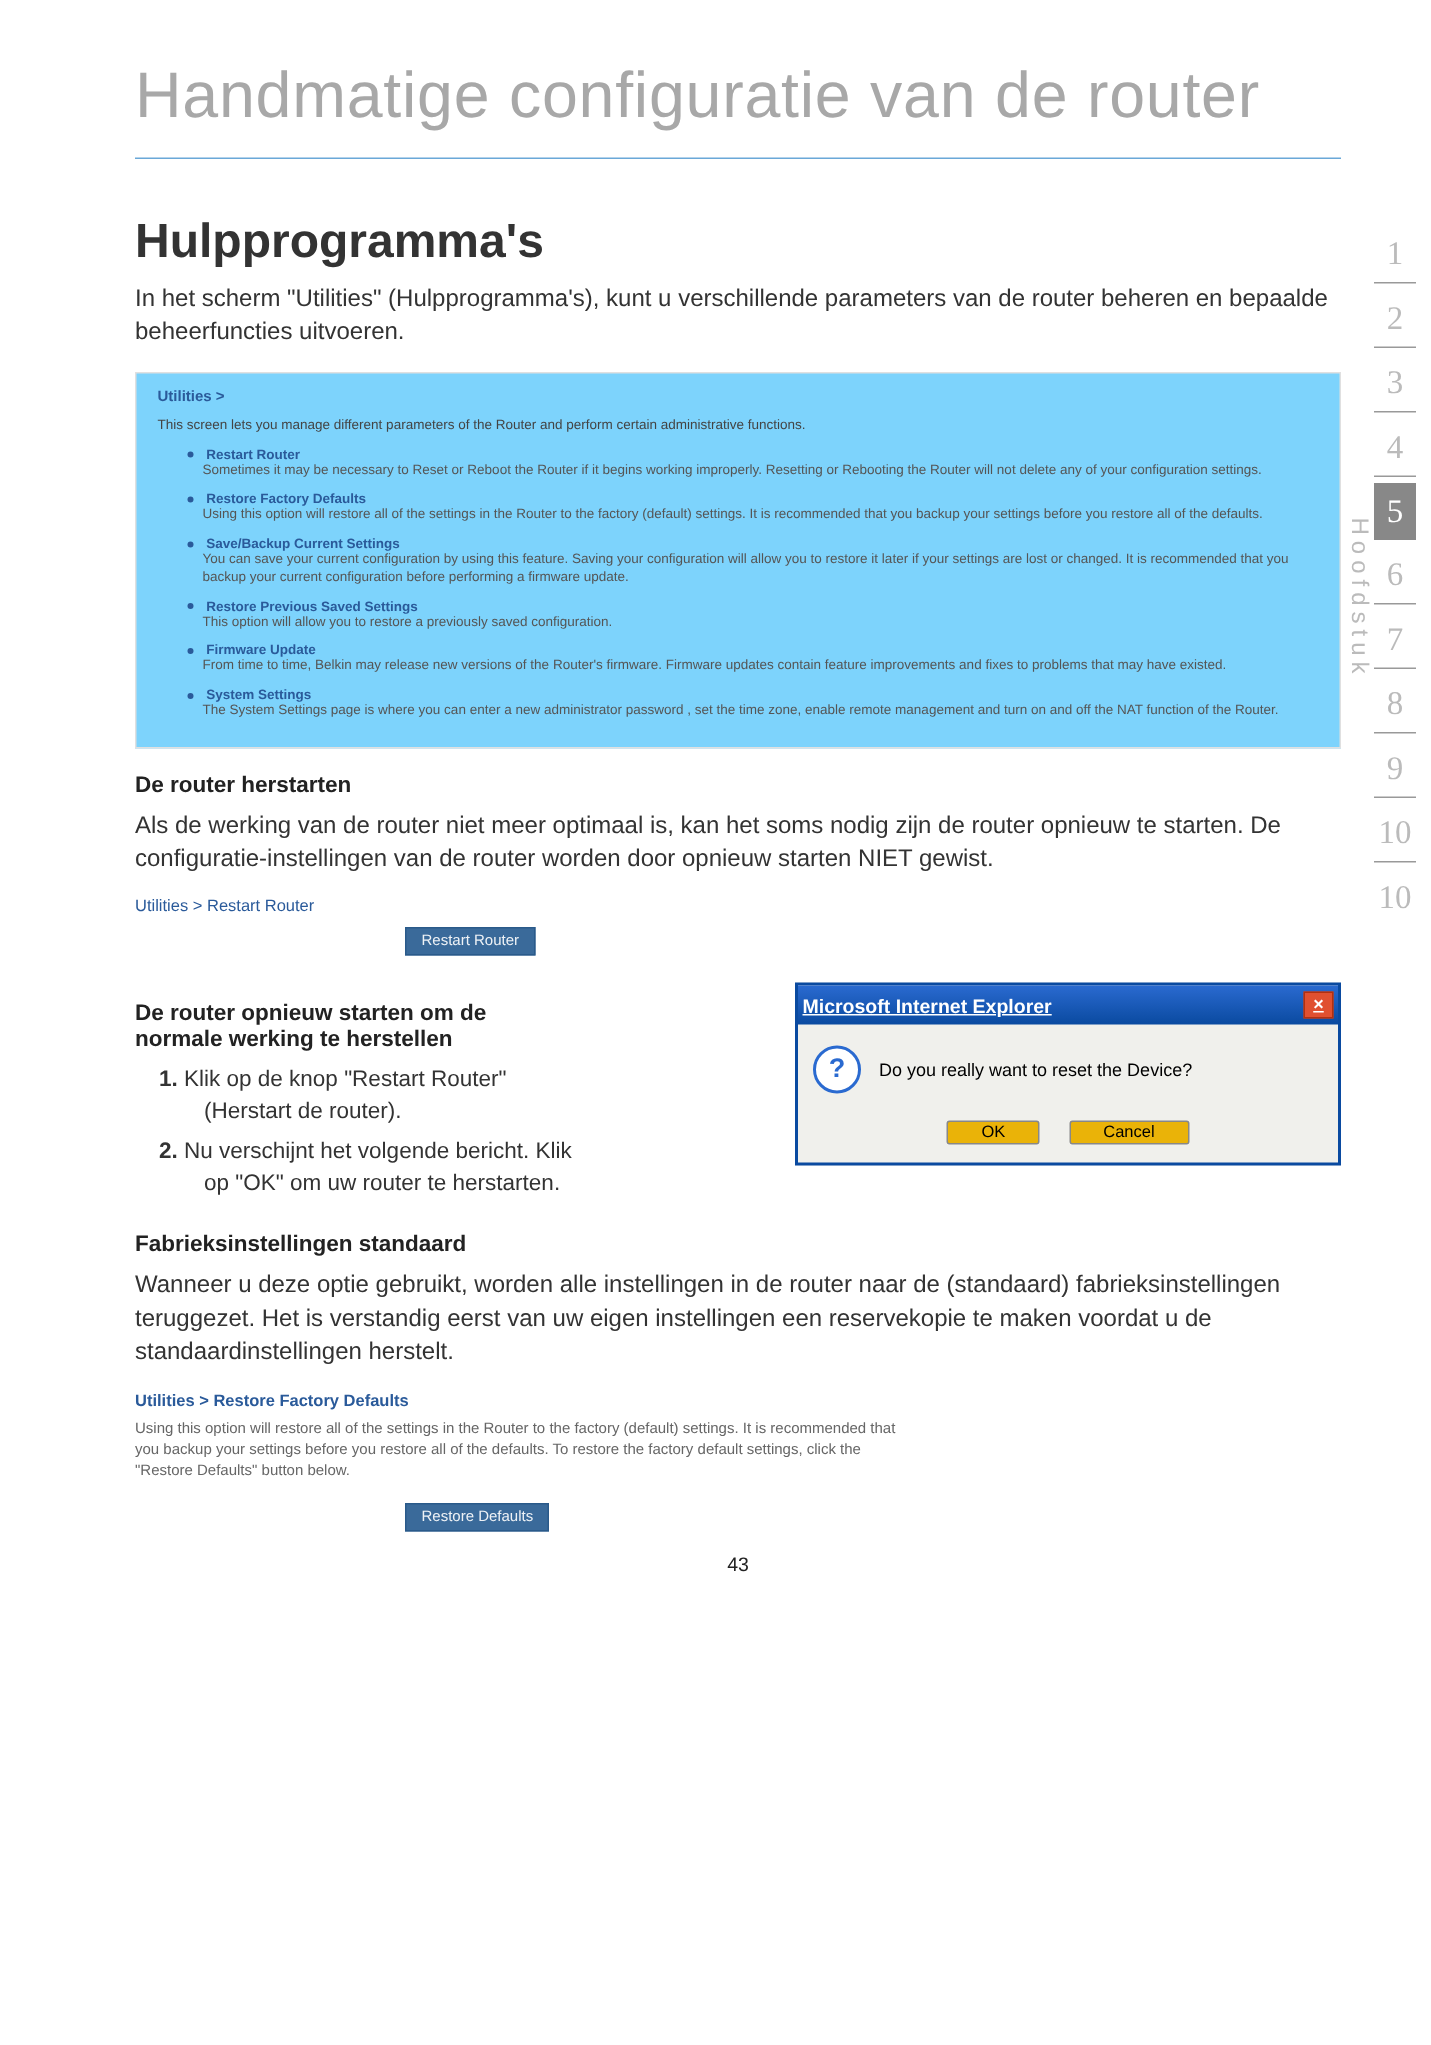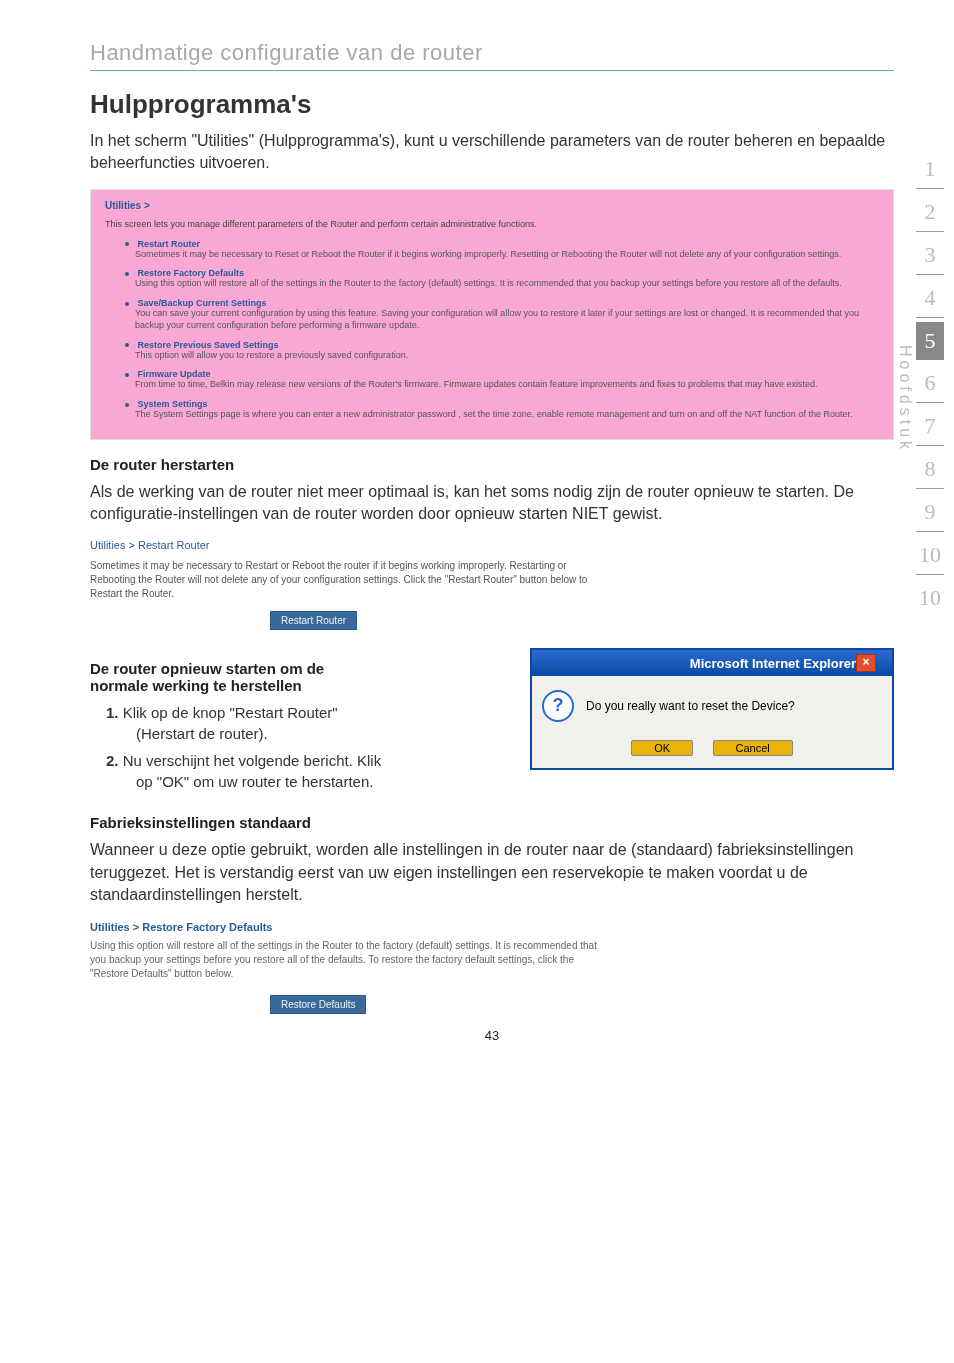--- a/index.html
+++ b/index.html
@@ -8,51 +8,51 @@
       font-family: Arial, Helvetica, sans-serif;
       background: #fff;
       width: 954px;
       position: relative;
     }
     .page {
       padding: 40px 60px 40px 90px;
       position: relative;
     }
     .main-title {
-      font-size: 22px;
+      font-size: 43px;
       font-weight: 300;
       color: #a8a8a8;
       border-bottom: 1px solid #6aa8d8;
-      padding-bottom: 4px;
-      margin-bottom: 18px;
+      padding-bottom: 16px;
+      margin-bottom: 36px;
       letter-spacing: 0.5px;
     }
     .section-title {
-      font-size: 26px;
+      font-size: 32px;
       font-weight: bold;
       color: #333;
       margin-bottom: 10px;
     }
     .body-text {
       font-size: 16px;
       color: #333;
       line-height: 1.4;
       margin-bottom: 10px;
     }
     .sub-heading {
       font-size: 15px;
       font-weight: bold;
       color: #222;
       margin-top: 16px;
       margin-bottom: 8px;
     }
     .indented-sub {
     }
     .util-panel {
-      background: #f9a8d4;
+      background: #7dd3fc;
       border: 1px solid #e0e0e0;
       font-size: 9px;
       padding: 10px 14px;
       margin: 14px 0;
       color: #333;
     }
     .util-panel .breadcrumb {
       color: #2a5a9a;
       font-weight: bold;
       margin-bottom: 8px;
@@ -135,25 +135,26 @@
       border: 2px solid #0a4aa0;
       font-family: Tahoma, Arial, sans-serif;
       font-size: 12px;
       background: #f0f0ec;
       margin-top: 4px;
     }
     .dialog .titlebar {
       background: linear-gradient(#2a6ad0,#0a4aa0);
       color: #fff;
       font-weight: bold;
-      padding: 4px 16px;
+      padding: 4px 3px;
       display: flex;
-      justify-content: flex-end;
+      justify-content: space-between;
       align-items: center;
       font-size: 13px;
+      text-decoration: underline;
     }
     .dialog .close {
       width: 18px; height: 16px;
       background: #e05030;
       border: 1px solid #b03010;
       color: #fff;
       font-size: 12px;
       line-height: 14px;
       text-align: center;
       font-weight: bold;
@@ -292,21 +293,20 @@
       <span class="link">System Settings</span>
       <span class="desc">The System Settings page is where you can enter a new administrator password , set the time zone, enable remote management and turn on and off the NAT function of the Router.</span>
     </div>
   </div>
 
   <div class="sub-heading">De router herstarten</div>
   <div class="body-text">Als de werking van de router niet meer optimaal is, kan het soms nodig zijn de router opnieuw te starten. De configuratie-instellingen van de router worden door opnieuw starten NIET gewist.</div>
 
   <div class="restart-panel">
     <div class="title">Utilities &gt; Restart Router</div>
-    <div class="text">Sometimes it may be necessary to Restart or Reboot the router if it begins working improperly. Restarting or Rebooting the Router will not delete any of your configuration settings. Click the "Restart Router" button below to Restart the Router.</div>
     <span class="btn-blue">Restart Router</span>
   </div>
 
   <div class="two-col">
     <div class="left">
       <div class="sub-heading">
         <span>De router opnieuw starten om de</span><br>
         <span class="indented-sub">normale werking te herstellen</span>
       </div>
       <div class="ol-item">

